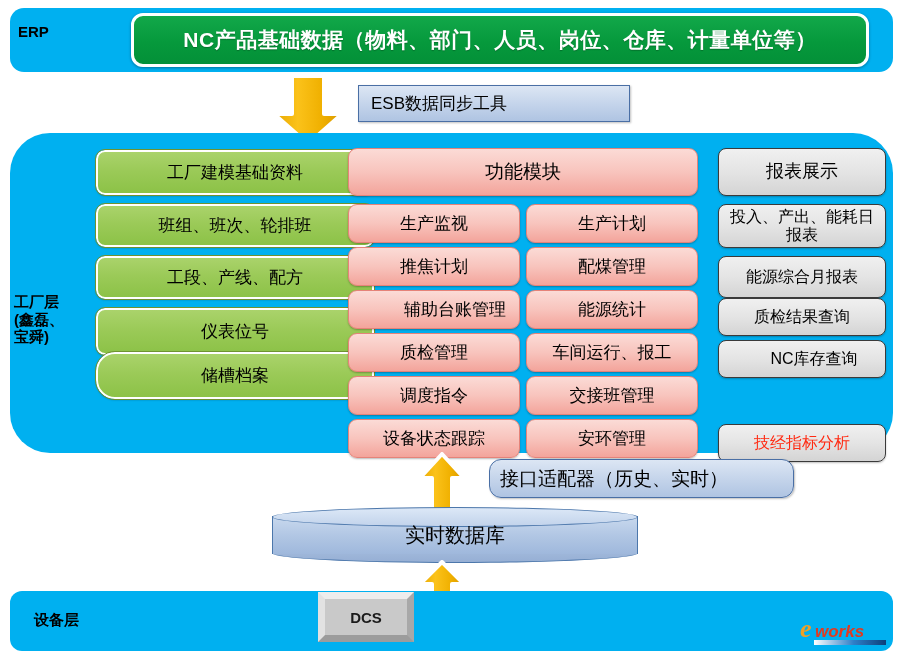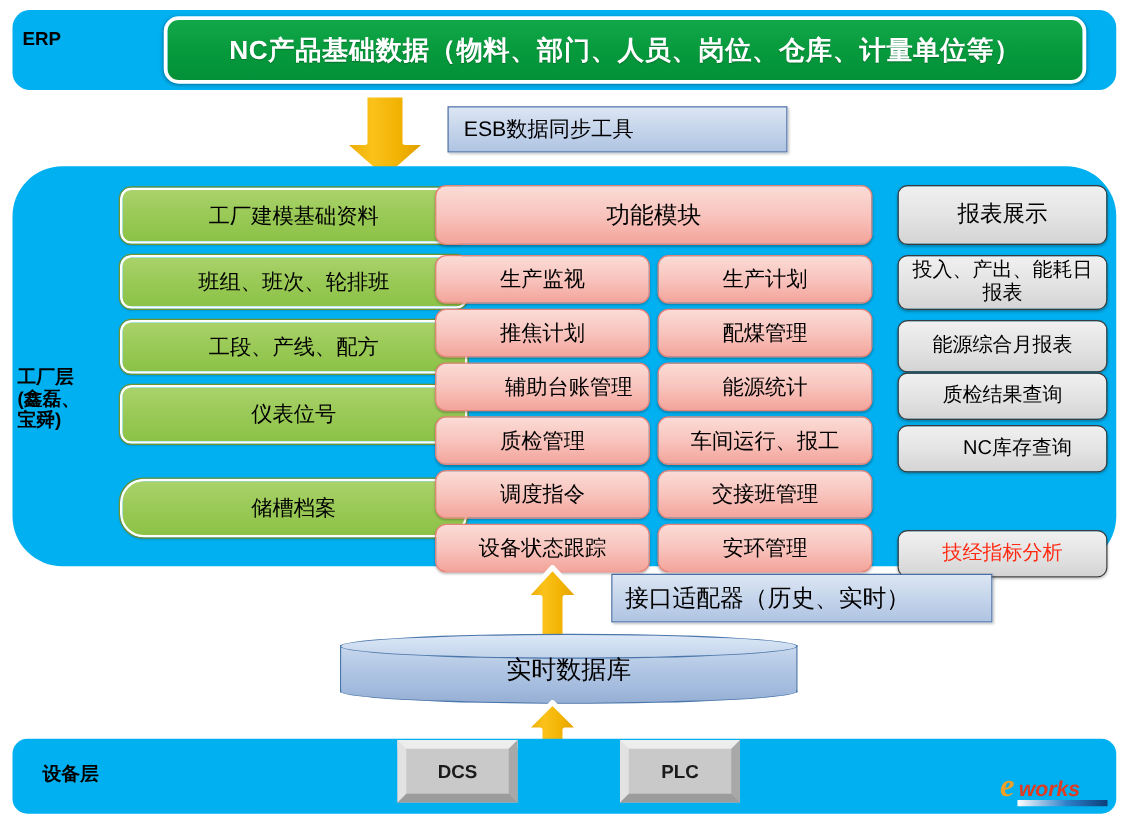--- a/index.html
+++ b/index.html
@@ -96,20 +96,21 @@
     left: 358px; top: 85px;
     width: 272px; height: 37px;
     font-size: 17px;
     padding-left: 12px;
   }
   #adapter-callout {
     left: 489px; top: 459px;
     width: 305px; height: 39px;
     font-size: 19px;
     padding-left: 10px;
+    border-radius: 12px;
   }
 
   
   .arrow {
     position: absolute;
   }
   #arrow-top   { left: 270px; top: 74px;  width: 76px; height: 72px; }
   #arrow-mid   { left: 418px; top: 452px; width: 48px; height: 60px; }
   #arrow-bot   { left: 418px; top: 560px; width: 48px; height: 50px; }
 
@@ -285,21 +286,21 @@
   </div>
   <div class="greenbox" style="top:204px;height:43px;">
     <span>班组、班次、轮排班</span>
   </div>
   <div class="greenbox" style="top:256px;height:43px;">
     <span>工段、产线、配方</span>
   </div>
   <div class="greenbox" style="top:308px;height:47px;">
     <span>仪表位号</span>
   </div>
-  <div class="greenbox" style="top:383px;height:47px;border-radius:19px;">
+  <div class="greenbox" style="top:352px;height:47px;border-radius:19px;">
     <span>储槽档案</span>
   </div>
 
   <div class="pinkbox" id="pink-header">
     <span>功能模块</span>
   </div>
 
   <div class="pinkbox" style="left:348px;top:204px;width:172px;height:39px;">
     <span>生产监视</span>
   </div>
@@ -378,23 +379,20 @@
 
   <svg class="arrow" id="arrow-bot" viewBox="0 0 48 50">
     <polygon points="24,2 46,24 34,24 34,48 14,48 14,24 2,24" fill="url(#goldv)" stroke="#ffffff" stroke-width="4" stroke-linejoin="round"></polygon>
   </svg>
 
   <div class="band" id="device-band"></div>
   <div class="band-label" id="device-label">设备层</div>
 
   <div class="bevelbox" id="dcs-box">
     <span>DCS</span>
-  </div>
-  <div class="bevelbox" id="plc-box">
-    <span>PLC</span>
   </div>
 
   <svg id="watermark" viewBox="0 0 92 36">
     <defs>
       <linearGradient id="ulg" x1="0" y1="0" x2="1" y2="0">
         <stop offset="0%" stop-color="#FFFFFF"></stop>
         <stop offset="55%" stop-color="#2E7FC8"></stop>
         <stop offset="100%" stop-color="#0C3F7A"></stop>
       </linearGradient>
     </defs>

